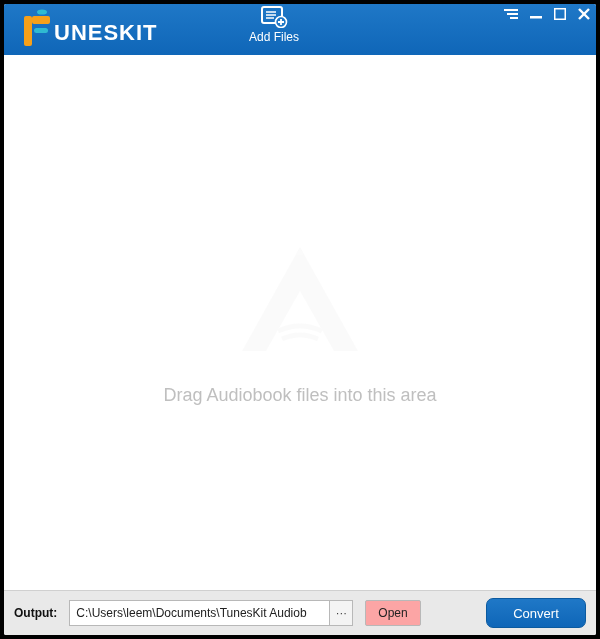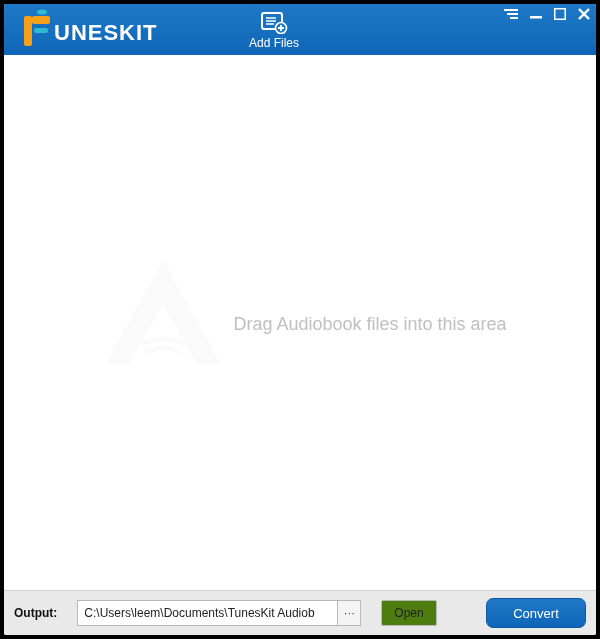--- a/index.html
+++ b/index.html
@@ -38,21 +38,21 @@
 
   .toolbar-buttons {
     display: flex;
     align-items: stretch;
   }
   .tbtn {
     width: 80px;
     display: flex;
     flex-direction: column;
     align-items: center;
-    justify-content: center;
+    justify-content: flex-start;
     gap: 2px;
     font-size: 12px;
     color: #fff;
     cursor: pointer;
   }
   .tbtn svg { display:block; }
   .tbtn-label { font-size: 12px; }
 
   .win-controls {
     position: absolute;
@@ -71,42 +71,42 @@
   .win-controls svg { display:block; }
 
   
   .content {
     flex: 1 1 auto;
     background: #fff;
     position: relative;
     display: flex;
     align-items: center;
     justify-content: center;
-    flex-direction: row;
+    flex-direction: column;
   }
   .watermark {
     opacity: 0.12;
     margin-bottom: 18px;
   }
   .drag-hint {
     color: #bfbfbf;
     font-size: 18px;
     text-align: center;
     margin-top: 4px;
   }
 
   
   .bottombar {
     height: 45px;
     background: #e9e9e9;
     border-top: 1px solid #d0d0d0;
     display: flex;
     align-items: center;
     padding: 0 10px;
-    gap: 20px;
+    gap: 12px;
     font-size: 12px;
   }
   .output-label {
     font-weight: bold;
     color: #111;
   }
   .path-wrap {
     display: flex;
     flex: 0 0 auto;
   }
@@ -128,21 +128,21 @@
     font-size: 11px;
     line-height: 1;
     cursor: pointer;
     color: #333;
     display:flex; align-items:center; justify-content:center;
   }
   .open-btn {
     height: 26px;
     padding: 0 12px;
     border: 1px solid #b8b8b8;
-    background: #4d7c0f;
+    background: #fca5a5;
     font-size: 12px;
     cursor: pointer;
     border-radius: 2px;
     color: #222;
   }
   .spacer { flex: 1 1 auto; }
   .convert-btn {
     height: 30px;
     width: 100px;
     background: linear-gradient(to bottom, #1f78c7, #0f66b8);

